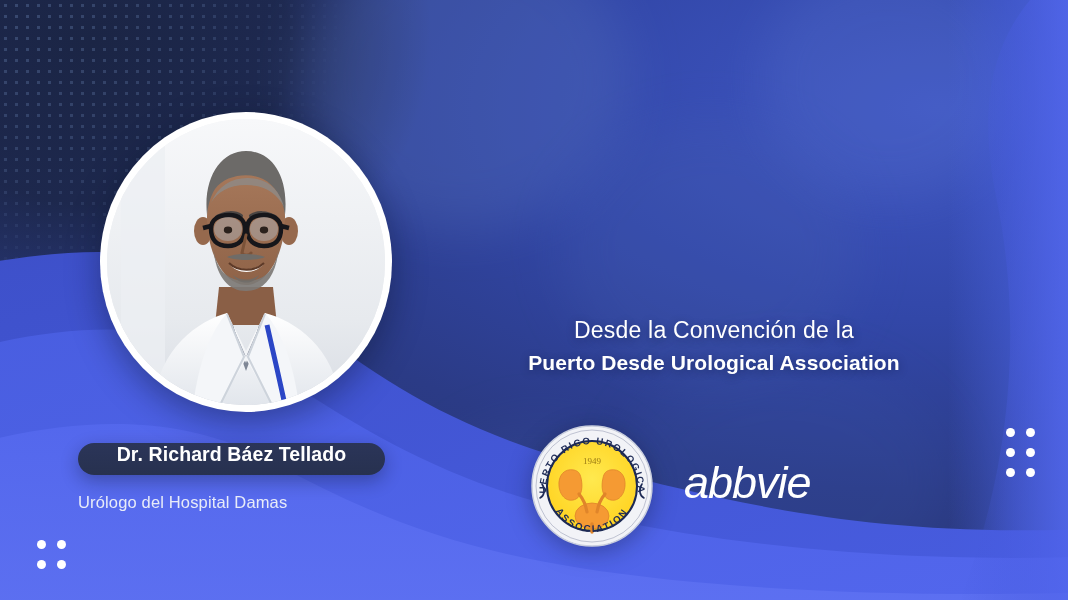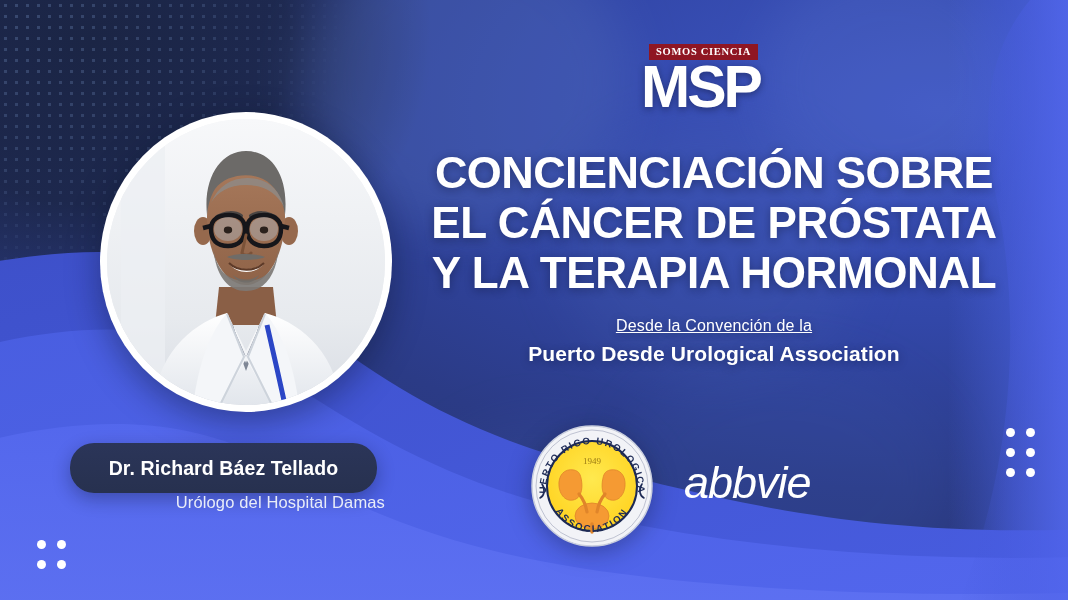--- a/index.html
+++ b/index.html
@@ -95,44 +95,43 @@
     inset: 7px;
     border-radius: 50%;
     overflow: hidden;
     background: linear-gradient(180deg, #f3f4f6 0%, #e8eaee 62%, #dfe2e8 100%);
   }
   .ph-svg { position: absolute; inset: 0; width: 100%; height: 100%; }
 
   
   .name-pill {
     position: absolute;
-    left: 70px;
+    left: 78px;
     top: 443px;
     width: 307px;
-    height: 50px;
+    height: 32px;
     border-radius: 24px;
     background: linear-gradient(180deg, #2b3559 0%, #27314f 100%);
     box-shadow: 0 6px 18px rgba(10,16,38,0.32);
     display: flex;
-    align-items: center;
     justify-content: center;
   }
   .name-pill span {
     color: #ffffff;
     font-size: 19.5px;
     font-weight: bold;
     letter-spacing: 0.1px;
     white-space: nowrap;
   }
   .role-line {
     position: absolute;
     left: 78px;
     top: 493px;
     width: 307px;
-    text-align: right;
+    text-align: left;
     color: #e8ecf8;
     font-size: 16.5px;
     letter-spacing: 0.15px;
     white-space: nowrap;
   }
 
   
   .msp-logo {
     position: absolute;
     left: 641px;
@@ -186,21 +185,21 @@
   .sub {
     position: absolute;
     left: 390px;
     top: 316px;
     width: 648px;
     text-align: center;
     color: #ffffff;
     line-height: 1.3;
     text-shadow: 0 2px 8px rgba(10,16,40,0.35);
   }
-  .sub-1 { font-size: 16px; font-weight: normal; letter-spacing: 0.2px; text-decoration: underline; }
+  .sub-1 { font-size: 23px; font-weight: normal; letter-spacing: 0.2px; }
   .sub-2 { font-size: 21px; font-weight: bold; letter-spacing: 0.1px; margin-top: 3px; }
 
   
   .seal {
     position: absolute;
     left: 530px;
     top: 424px;
     width: 124px;
     height: 124px;
     filter: drop-shadow(0 5px 12px rgba(8,14,36,0.35));
@@ -362,30 +361,21 @@
         <path d="M126 156 C 132 162, 146 162, 152 156 C 147 166, 131 166, 126 156 Z" fill="#6f6c68" opacity="0.85"></path>
       </svg>
     </div>
   </div>
 
   <div class="name-pill">
     <span>Dr. Richard Báez Tellado</span>
   </div>
   <div class="role-line">Urólogo del Hospital Damas</div>
 
-  <div class="msp-logo">
-    <div class="msp-banner">SOMOS CIENCIA</div>
-    <div class="msp-word">MSP</div>
-  </div>
-
-  <div class="headline">
-    <div class="hl-1">CONCIENCIACIÓN SOBRE</div>
-    <div class="hl-2">EL CÁNCER DE PRÓSTATA</div>
-    <div class="hl-3">Y LA TERAPIA HORMONAL</div>
-  </div>
+
 
   <div class="sub">
     <div class="sub-1">Desde la Convención de la</div>
     <div class="sub-2">Puerto Desde Urological Association</div>
   </div>
 
   <svg class="seal" viewBox="0 0 124 124">
     <defs>
       <path id="arcTop" d="M 16 66 A 46 46 0 0 1 108 66"></path>
       <path id="arcBot" d="M 20 66 A 42 42 0 0 0 104 66"></path>

